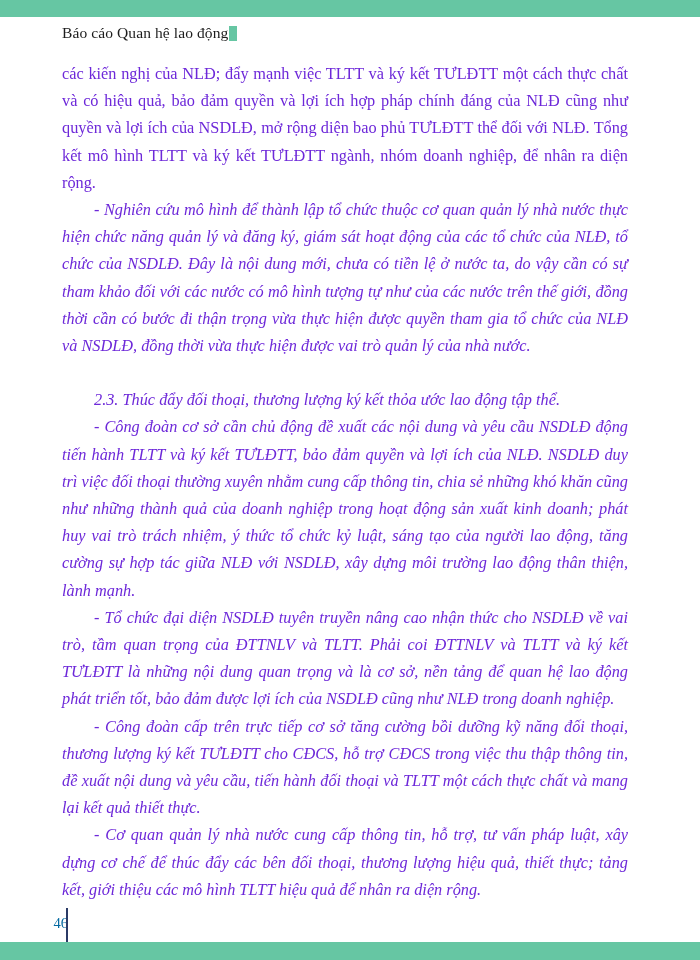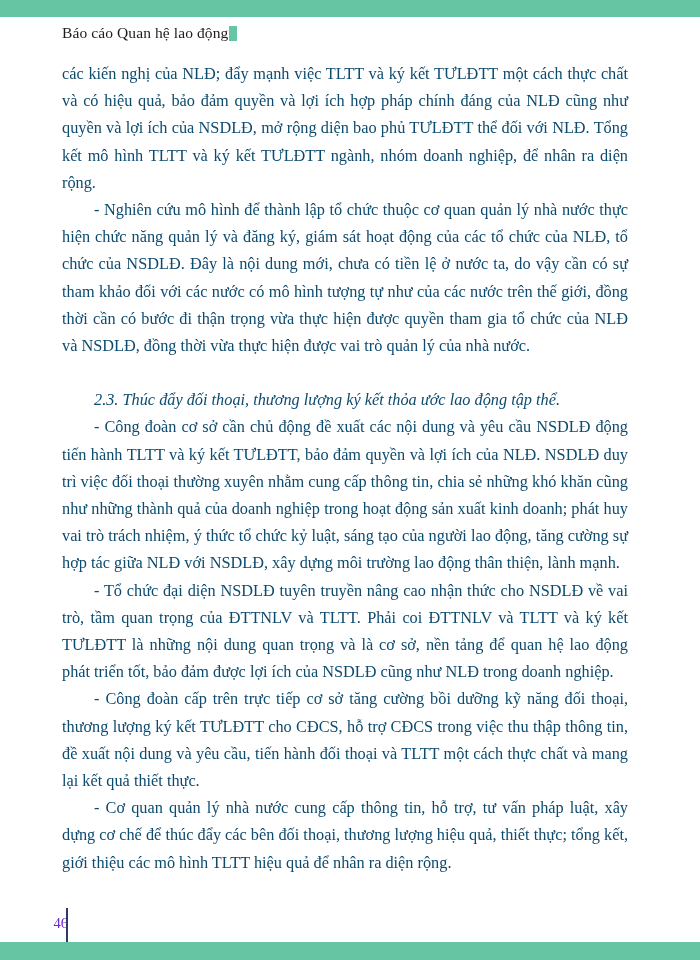--- a/index.html
+++ b/index.html
@@ -68,48 +68,49 @@
   .content {
     position: absolute;
     left: 62px;
     top: 60px;
     width: 566px;
   }
   .para {
     margin: 0;
     font-size: 16.3px;
     line-height: 27.2px;
-    color: #0c4a6e;
+    color: #6d28d9;
     text-align: justify;
     text-justify: inter-word;
     hyphens: none;
   }
   .para.indent {
     text-indent: 32px;
+    font-style: italic;
   }
   .para.heading {
     font-style: italic;
     text-indent: 32px;
     text-align: left;
     margin-top: 27px;
   }
   .para.plain-indent {
     text-indent: 32px;
     text-align: left;
   }
 
   
   .folio {
     position: absolute;
     left: 42px;
     top: 915px;
     width: 26px;
     text-align: right;
     font-size: 14.5px;
-    color: #6d28d9;
+    color: #0369a1;
   }
   .folio-rule {
     position: absolute;
     left: 66px;
     top: 908px;
     width: 2px;
     height: 52px;
     background: #2b3a66;
   }
 </style>
@@ -125,21 +126,21 @@
     <span class="header-mark"></span>
   </div>
 
   <div class="content">
     <p class="para">các kiến nghị của NLĐ; đẩy mạnh việc TLTT và ký kết TƯLĐTT một cách thực chất và có hiệu quả, bảo đảm quyền và lợi ích hợp pháp chính đáng của NLĐ cũng như quyền và lợi ích của NSDLĐ, mở rộng diện bao phủ TƯLĐTT thể đối với NLĐ. Tổng kết mô hình TLTT và ký kết TƯLĐTT ngành, nhóm doanh nghiệp, để nhân ra diện rộng.</p>
     <p class="para indent">- Nghiên cứu mô hình để thành lập tổ chức thuộc cơ quan quản lý nhà nước thực hiện chức năng quản lý và đăng ký, giám sát hoạt động của các tổ chức của NLĐ, tổ chức của NSDLĐ. Đây là nội dung mới, chưa có tiền lệ ở nước ta, do vậy cần có sự tham khảo đối với các nước có mô hình tượng tự như của các nước trên thế giới, đồng thời cần có bước đi thận trọng vừa thực hiện được quyền tham gia tổ chức của NLĐ và NSDLĐ, đồng thời vừa thực hiện được vai trò quản lý của nhà nước.</p>
     <p class="para heading">2.3. Thúc đẩy đối thoại, thương lượng ký kết thỏa ước lao động tập thể.</p>
     <p class="para indent">- Công đoàn cơ sở cần chủ động đề xuất các nội dung và yêu cầu NSDLĐ động tiến hành TLTT và ký kết TƯLĐTT, bảo đảm quyền và lợi ích của NLĐ. NSDLĐ duy trì việc đối thoại thường xuyên nhằm cung cấp thông tin, chia sẻ những khó khăn cũng như những thành quả của doanh nghiệp trong hoạt động sản xuất kinh doanh; phát huy vai trò trách nhiệm, ý thức tổ chức kỷ luật, sáng tạo của người lao động, tăng cường sự hợp tác giữa NLĐ với NSDLĐ, xây dựng môi trường lao động thân thiện, lành mạnh.</p>
     <p class="para indent">- Tổ chức đại diện NSDLĐ tuyên truyền nâng cao nhận thức cho NSDLĐ về vai trò, tầm quan trọng của ĐTTNLV và TLTT. Phải coi ĐTTNLV và TLTT và ký kết TƯLĐTT là những nội dung quan trọng và là cơ sở, nền tảng để quan hệ lao động phát triển tốt, bảo đảm được lợi ích của NSDLĐ cũng như NLĐ trong doanh nghiệp.</p>
     <p class="para indent">- Công đoàn cấp trên trực tiếp cơ sở tăng cường bồi dưỡng kỹ năng đối thoại, thương lượng ký kết TƯLĐTT cho CĐCS, hỗ trợ CĐCS trong việc thu thập thông tin, đề xuất nội dung và yêu cầu, tiến hành đối thoại và TLTT một cách thực chất và mang lại kết quả thiết thực.</p>
-    <p class="para indent">- Cơ quan quản lý nhà nước cung cấp thông tin, hỗ trợ, tư vấn pháp luật, xây dựng cơ chế để thúc đẩy các bên đối thoại, thương lượng hiệu quả, thiết thực; tổng kết, giới thiệu các mô hình TLTT hiệu quả để nhân ra diện rộng.</p>
+    <p class="para indent">- Cơ quan quản lý nhà nước cung cấp thông tin, hỗ trợ, tư vấn pháp luật, xây dựng cơ chế để thúc đẩy các bên đối thoại, thương lượng hiệu quả, thiết thực; tảng kết, giới thiệu các mô hình TLTT hiệu quả để nhân ra diện rộng.</p>
   </div>
 
   <div class="folio">46</div>
   <div class="folio-rule"></div>
 
   <div class="bar-bottom"></div>
 
 </div>
 
 </body></html>

